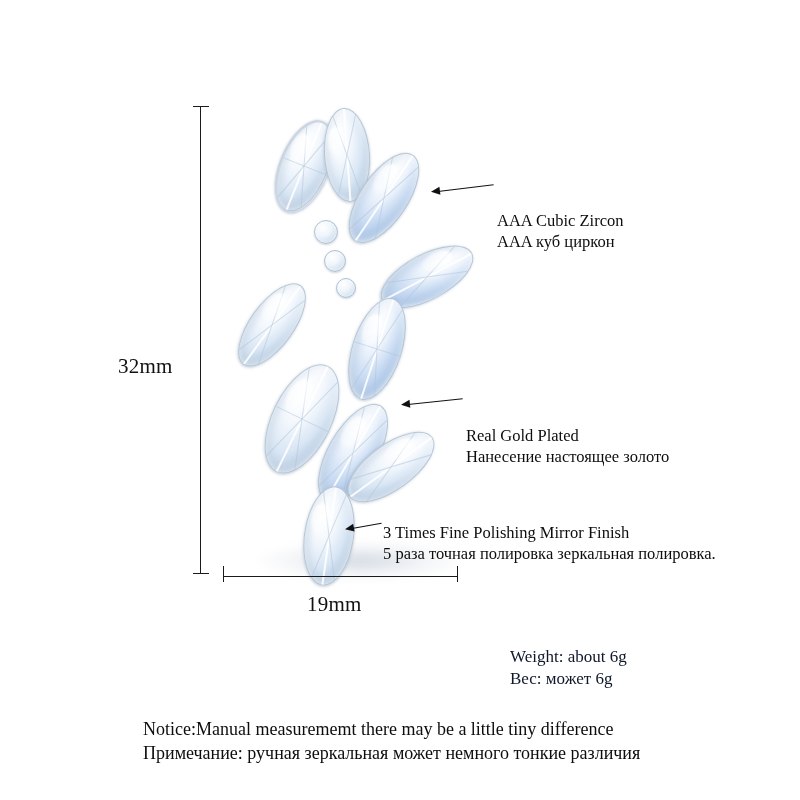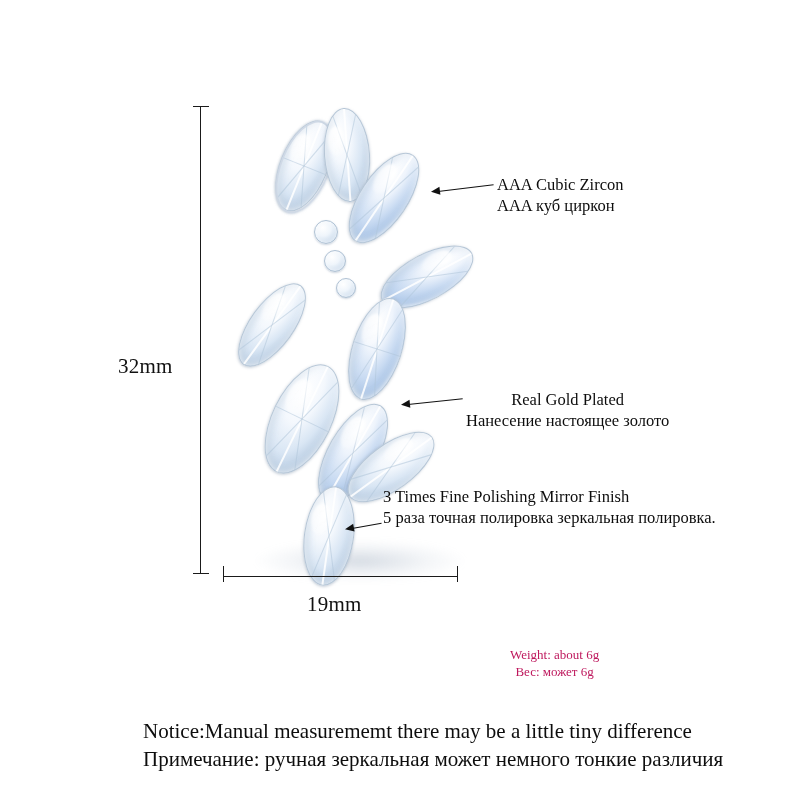--- a/index.html
+++ b/index.html
@@ -116,20 +116,21 @@
     color: #111111;
     letter-spacing: 0.2px;
     white-space: nowrap;
   }
 
   
   .callout {
     position: absolute;
     white-space: nowrap;
     line-height: 1.25;
+    margin-top: 36px;
   }
   .callout .l1, .callout .l2 {
     display: block;
     font-size: 16.5px;
     color: #0d0d0d;
   }
   .leader {
     position: absolute;
     height: 1.3px;
     background: #111111;
@@ -148,34 +149,33 @@
 
   
   .weight-block {
     position: absolute;
     left: 510px;
     top: 646px;
     line-height: 1.32;
   }
   .weight-block span {
     display: block;
-    font-size: 13px;
-    color: #be185d;
+    font-size: 17px;
+    color: #0f172a;
     white-space: nowrap;
-    text-align: center;
   }
   .notice-block {
     position: absolute;
     left: 143px;
     top: 718px;
     line-height: 1.32;
   }
   .notice-block span {
     display: block;
-    font-size: 21px;
+    font-size: 18px;
     color: #0d0d0d;
     white-space: nowrap;
   }
 </style>
 </head>
 <body>
 
 <div id="stage">
 
   <div id="shadow"></div>
@@ -276,21 +276,21 @@
     <span class="arrow"></span>
   </div>
   <div class="callout" style="left:497px; top:175px;">
     <span class="l1">AAA Cubic Zircon</span>
     <span class="l2">AAA куб циркон</span>
   </div>
 
   <div class="leader" style="left:408px; top:404px; width:55px; transform:rotate(-6deg);">
     <span class="arrow"></span>
   </div>
-  <div class="callout" style="left:466px; top:390px;text-align:center;">
+  <div class="callout" style="left:466px; top:390px;">
     <span class="l1">Real Gold Plated</span>
     <span class="l2">Нанесение настоящее золото</span>
   </div>
 
   <div class="leader" style="left:352px; top:528px; width:30px; transform:rotate(-10deg);">
     <span class="arrow"></span>
   </div>
   <div class="callout" style="left:383px; top:487px;">
     <span class="l1">3 Times Fine Polishing Mirror Finish</span>
     <span class="l2">5 раза точная полировка зеркальная полировка.</span>

